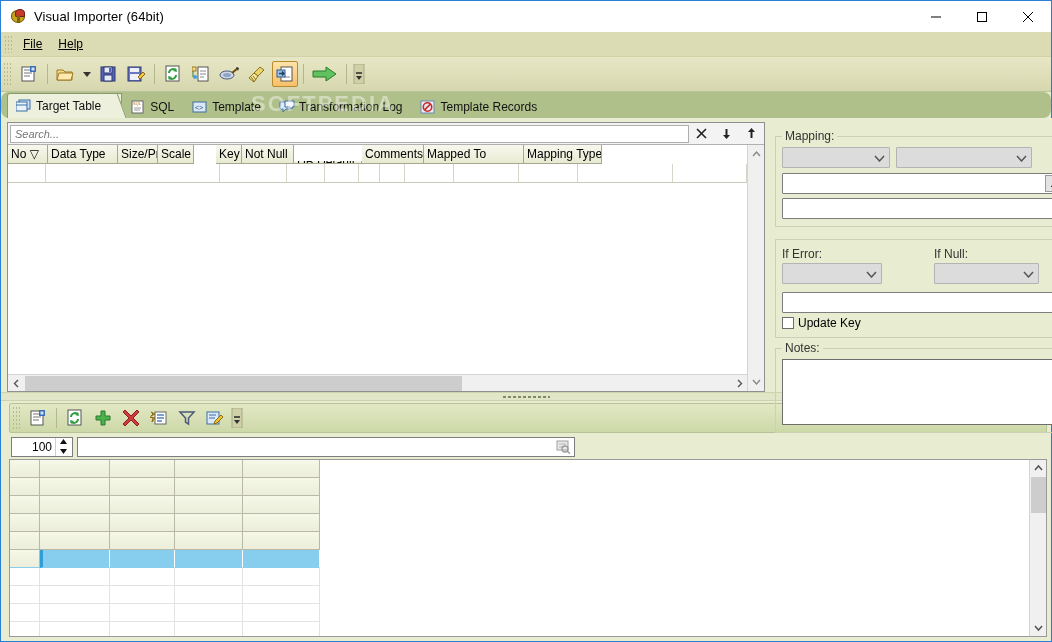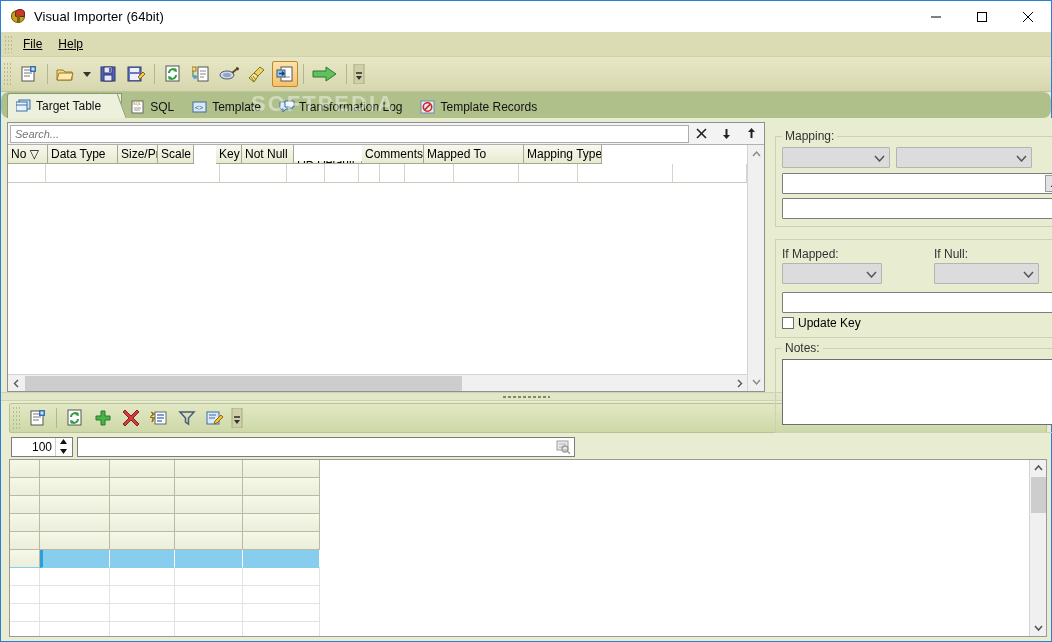--- a/index.html
+++ b/index.html
@@ -570,21 +570,21 @@
         <div class="ctl-white" style="margin-top:4px">
           <span></span>
 
         </div>
       </div>
 
       <div style="height:12px"></div>
       <div class="gbox">
         <div style="display:flex; gap:6px; margin-top:-3px">
           <div style="width:108px">
-            <div class="glabel-plain">If Mapped:</div>
+            <div class="glabel-plain">If Error:</div>
             <div class="ctl-combo" style="width:100px; margin-top:2px">
               <span></span>
               <span class="chev">
                 <svg width="11" height="7">
                     <polyline points="1,1 5.5,6 10,1" fill="none" stroke="#555" stroke-width="1.5"></polyline>
                   </svg>
               </span>
             </div>
           </div>
           <div style="width:136px; margin-left:38px">

